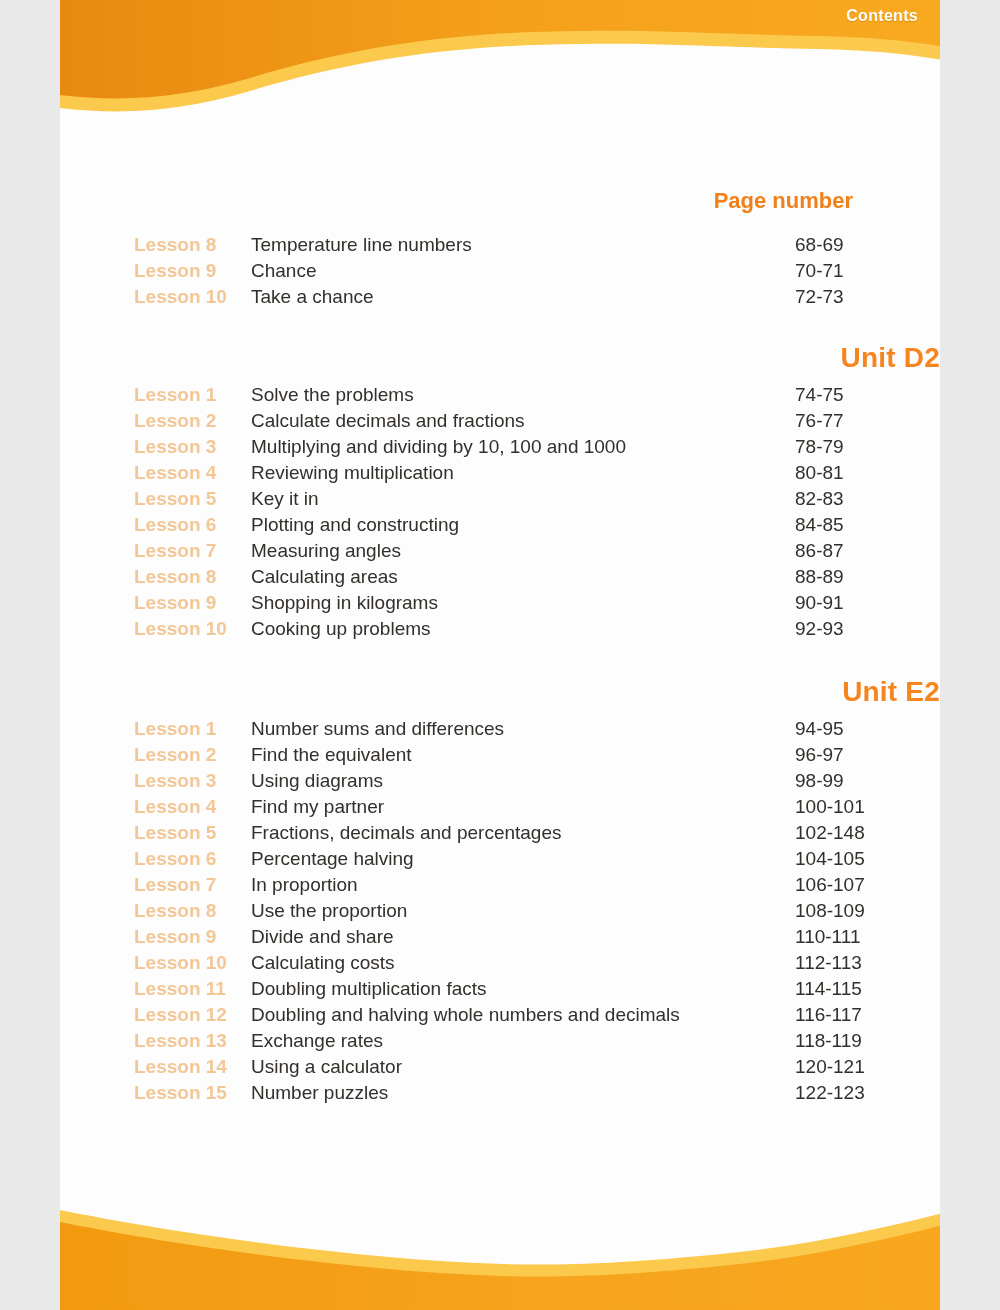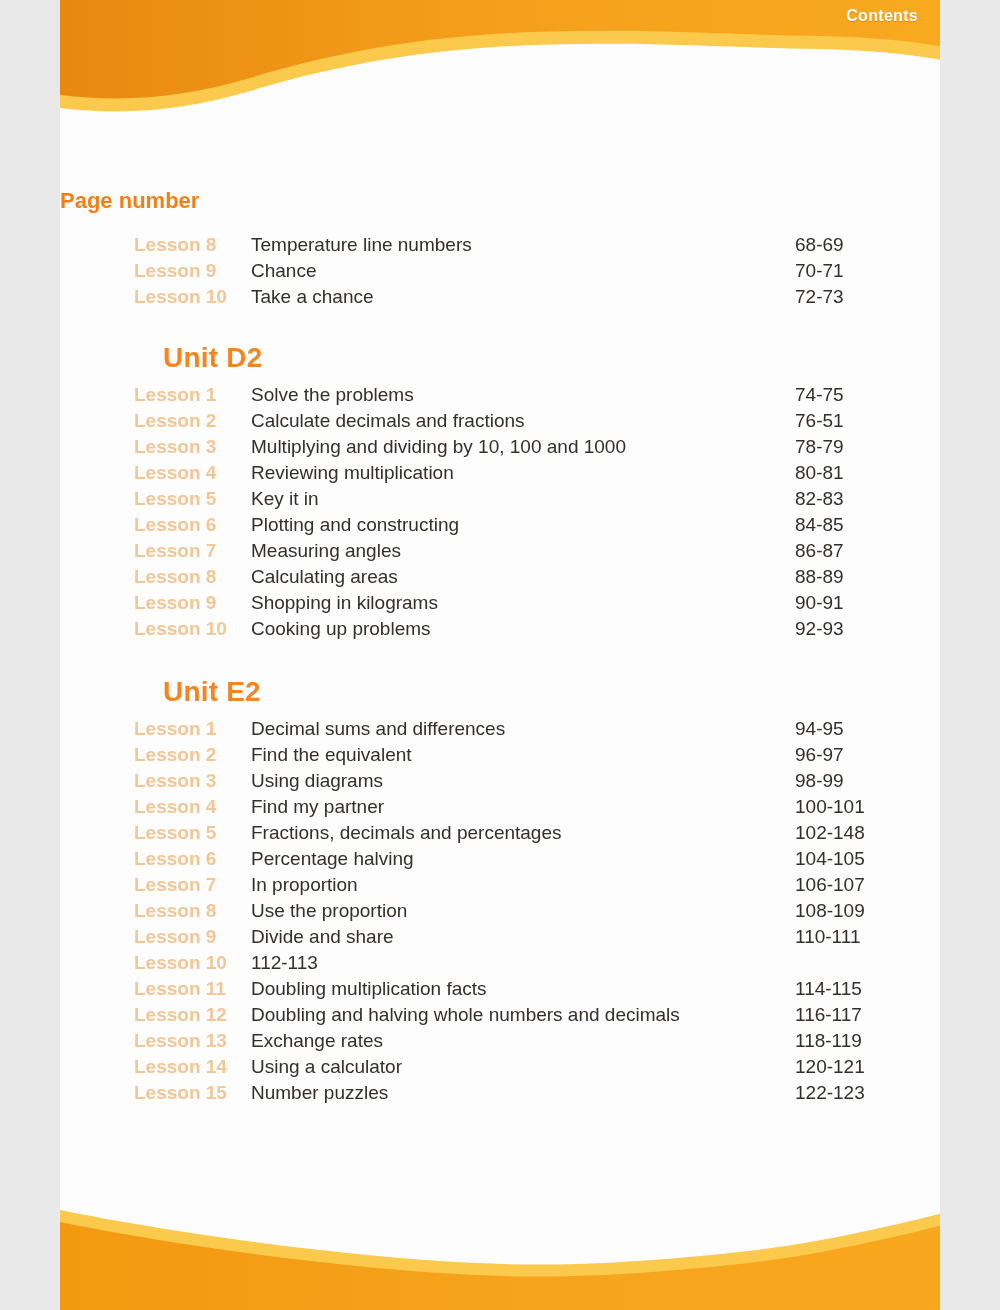--- a/index.html
+++ b/index.html
@@ -30,20 +30,21 @@
   
   .contents-label{
     position:absolute;top:7px;right:22px;z-index:2;
     color:#ffffff;font-weight:bold;font-size:16px;letter-spacing:.3px;
     text-shadow:0 1px 1px rgba(160,90,0,.35);
   }
   
   .content{position:relative;z-index:2;}
   .pn-heading{
     padding:188px 87px 0 0;
+    text-align:right;
     color:var(--pn-heading);
     font-weight:bold;font-size:22px;line-height:26px;
   }
   #toc > .rows:first-of-type{margin-top:18px;}
   .row{
     display:grid;
     grid-template-columns:117px 544px 146px;
     padding-left:74px;
     height:26px;
     font-size:19px;line-height:26px;
@@ -51,20 +52,21 @@
   }
   .lbl{color:var(--lesson-label);font-weight:bold;}
   .ttl{color:var(--ink);}
   .pgs{color:var(--ink);text-align:left;}
   #toc h2{
     margin:30px 0 6px 0;
     padding-left:103px;
     color:var(--heading-orange);
     font-size:28px;line-height:36px;font-weight:bold;
     letter-spacing:.2px;
+    text-align:right;
   }
   #toc h2:nth-of-type(2){margin-top:32px;}
   .maths-row{margin-top:26px;}
   .maths-row .ttl{font-style:italic;}
   
   .page-tab{
     position:absolute;left:917px;top:1243px;z-index:3;
     width:58px;height:55px;
     border:3px solid #FBE387;
     border-radius:13px;
@@ -119,21 +121,21 @@
         <h2>Unit D2</h2>
         <div class="rows">
           <div class="row">
     <span class="lbl">Lesson 1</span>
     <span class="ttl">Solve the problems</span>
     <span class="pgs">74-75</span>
   </div>
           <div class="row">
     <span class="lbl">Lesson 2</span>
     <span class="ttl">Calculate decimals and fractions</span>
-    <span class="pgs">76-51</span>
+    <span class="pgs">76-77</span>
   </div>
           <div class="row">
     <span class="lbl">Lesson 3</span>
     <span class="ttl">Multiplying and dividing by 10, 100 and 1000</span>
     <span class="pgs">78-79</span>
   </div>
           <div class="row">
     <span class="lbl">Lesson 4</span>
     <span class="ttl">Reviewing multiplication</span>
     <span class="pgs">80-81</span>
@@ -166,21 +168,21 @@
           <div class="row">
     <span class="lbl">Lesson 10</span>
     <span class="ttl">Cooking up problems</span>
     <span class="pgs">92-93</span>
   </div>
         </div>
         <h2>Unit E2</h2>
         <div class="rows">
           <div class="row">
     <span class="lbl">Lesson 1</span>
-    <span class="ttl">Decimal sums and differences</span>
+    <span class="ttl">Number sums and differences</span>
     <span class="pgs">94-95</span>
   </div>
           <div class="row">
     <span class="lbl">Lesson 2</span>
     <span class="ttl">Find the equivalent</span>
     <span class="pgs">96-97</span>
   </div>
           <div class="row">
     <span class="lbl">Lesson 3</span>
     <span class="ttl">Using diagrams</span>
@@ -211,20 +213,21 @@
     <span class="ttl">Use the proportion</span>
     <span class="pgs">108-109</span>
   </div>
           <div class="row">
     <span class="lbl">Lesson 9</span>
     <span class="ttl">Divide and share</span>
     <span class="pgs">110-111</span>
   </div>
           <div class="row">
     <span class="lbl">Lesson 10</span>
+    <span class="ttl">Calculating costs</span>
     <span class="pgs">112-113</span>
   </div>
           <div class="row">
     <span class="lbl">Lesson 11</span>
     <span class="ttl">Doubling multiplication facts</span>
     <span class="pgs">114-115</span>
   </div>
           <div class="row">
     <span class="lbl">Lesson 12</span>
     <span class="ttl">Doubling and halving whole numbers and decimals</span>

